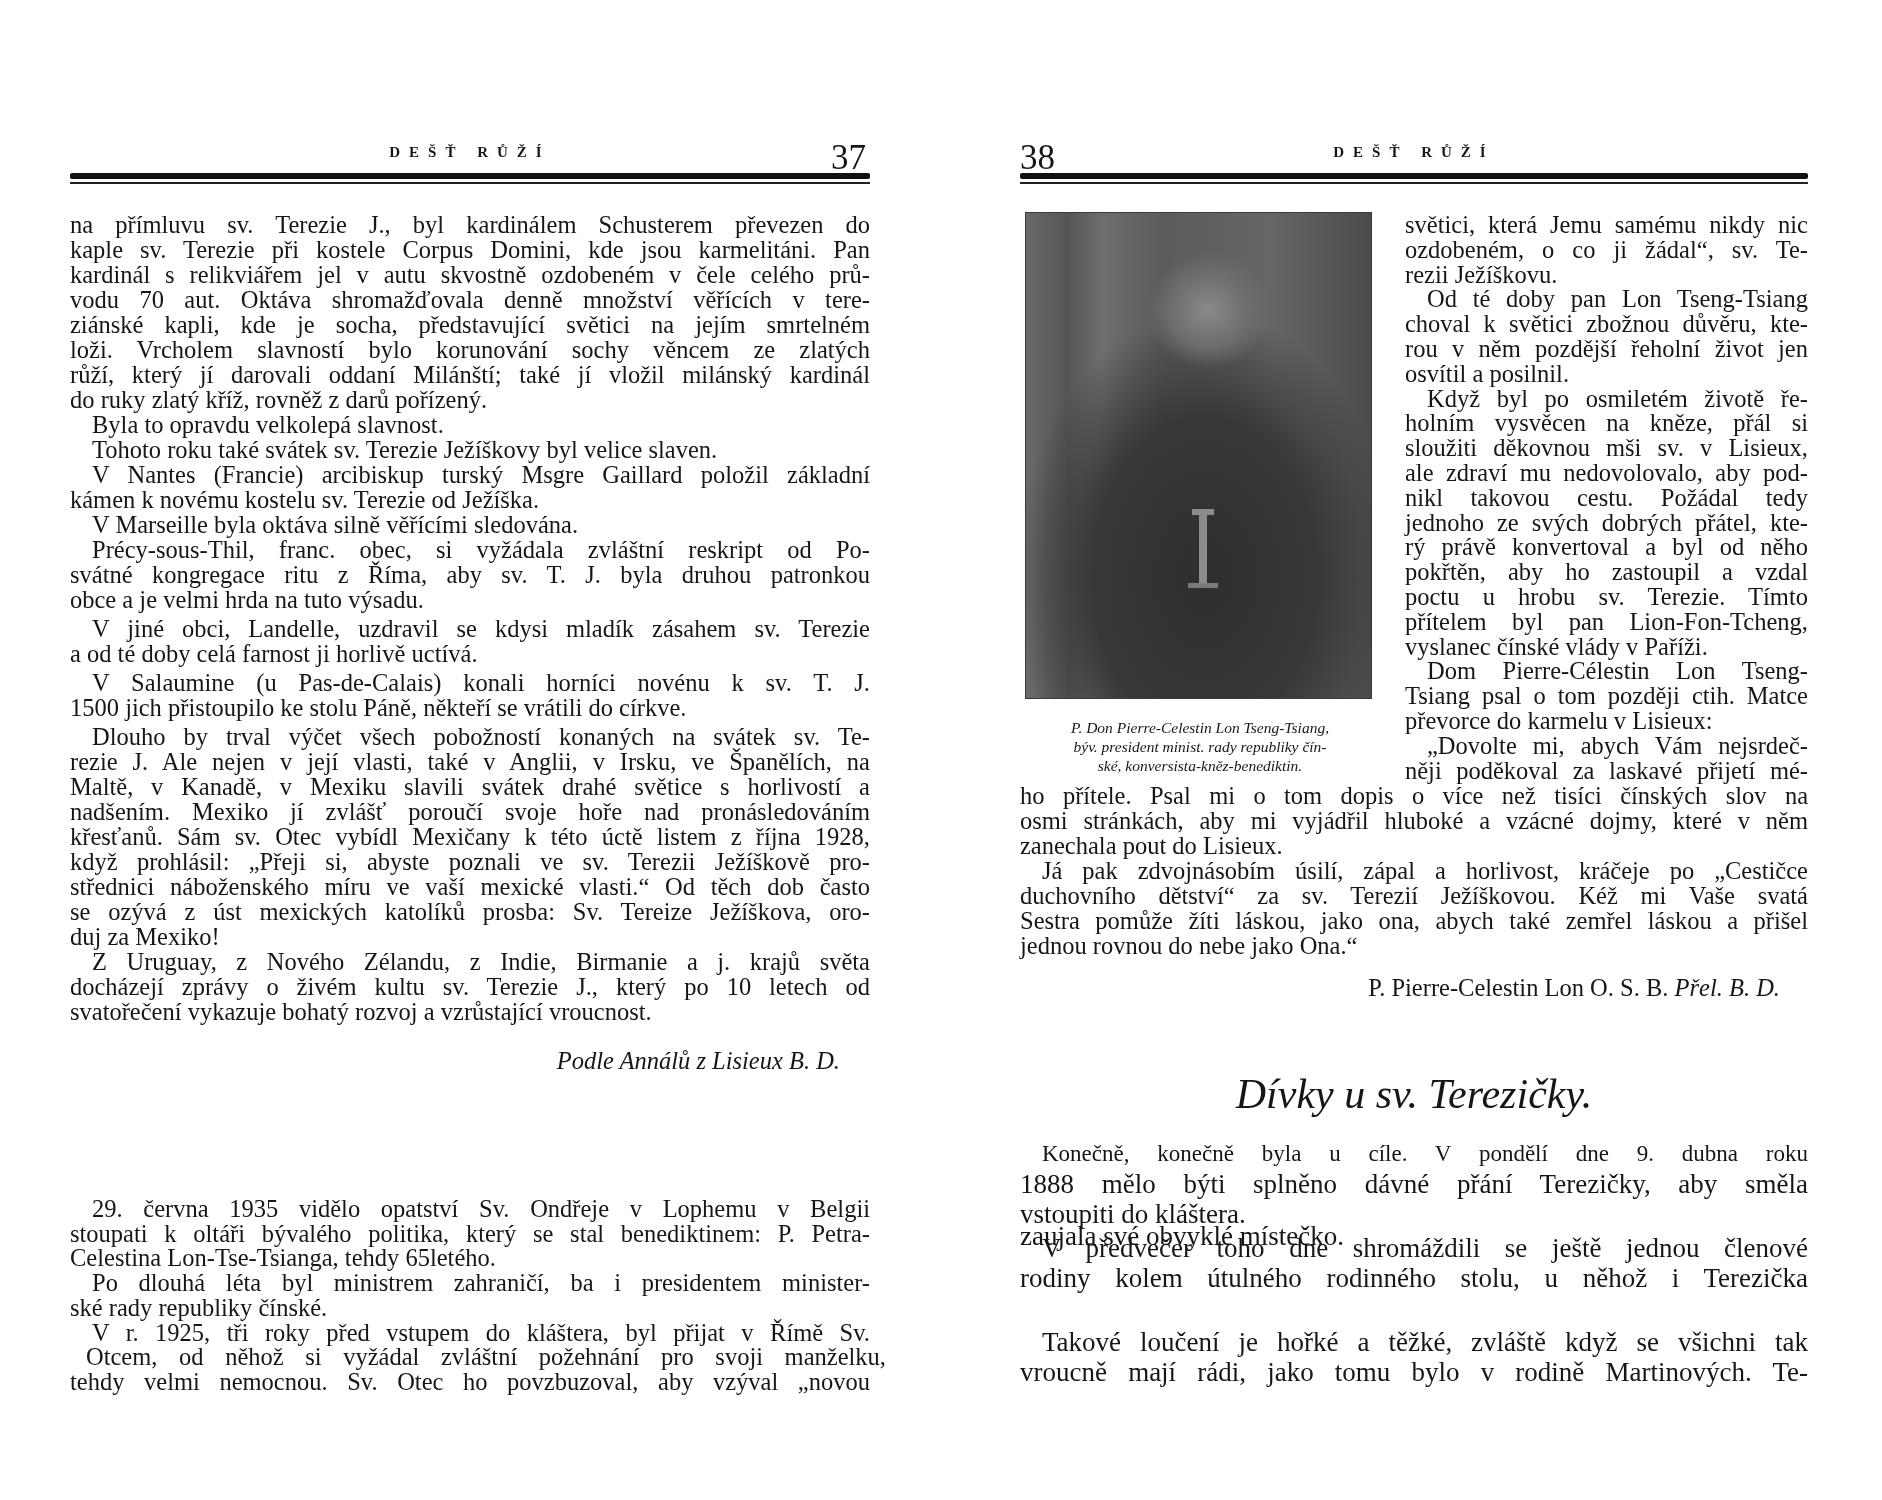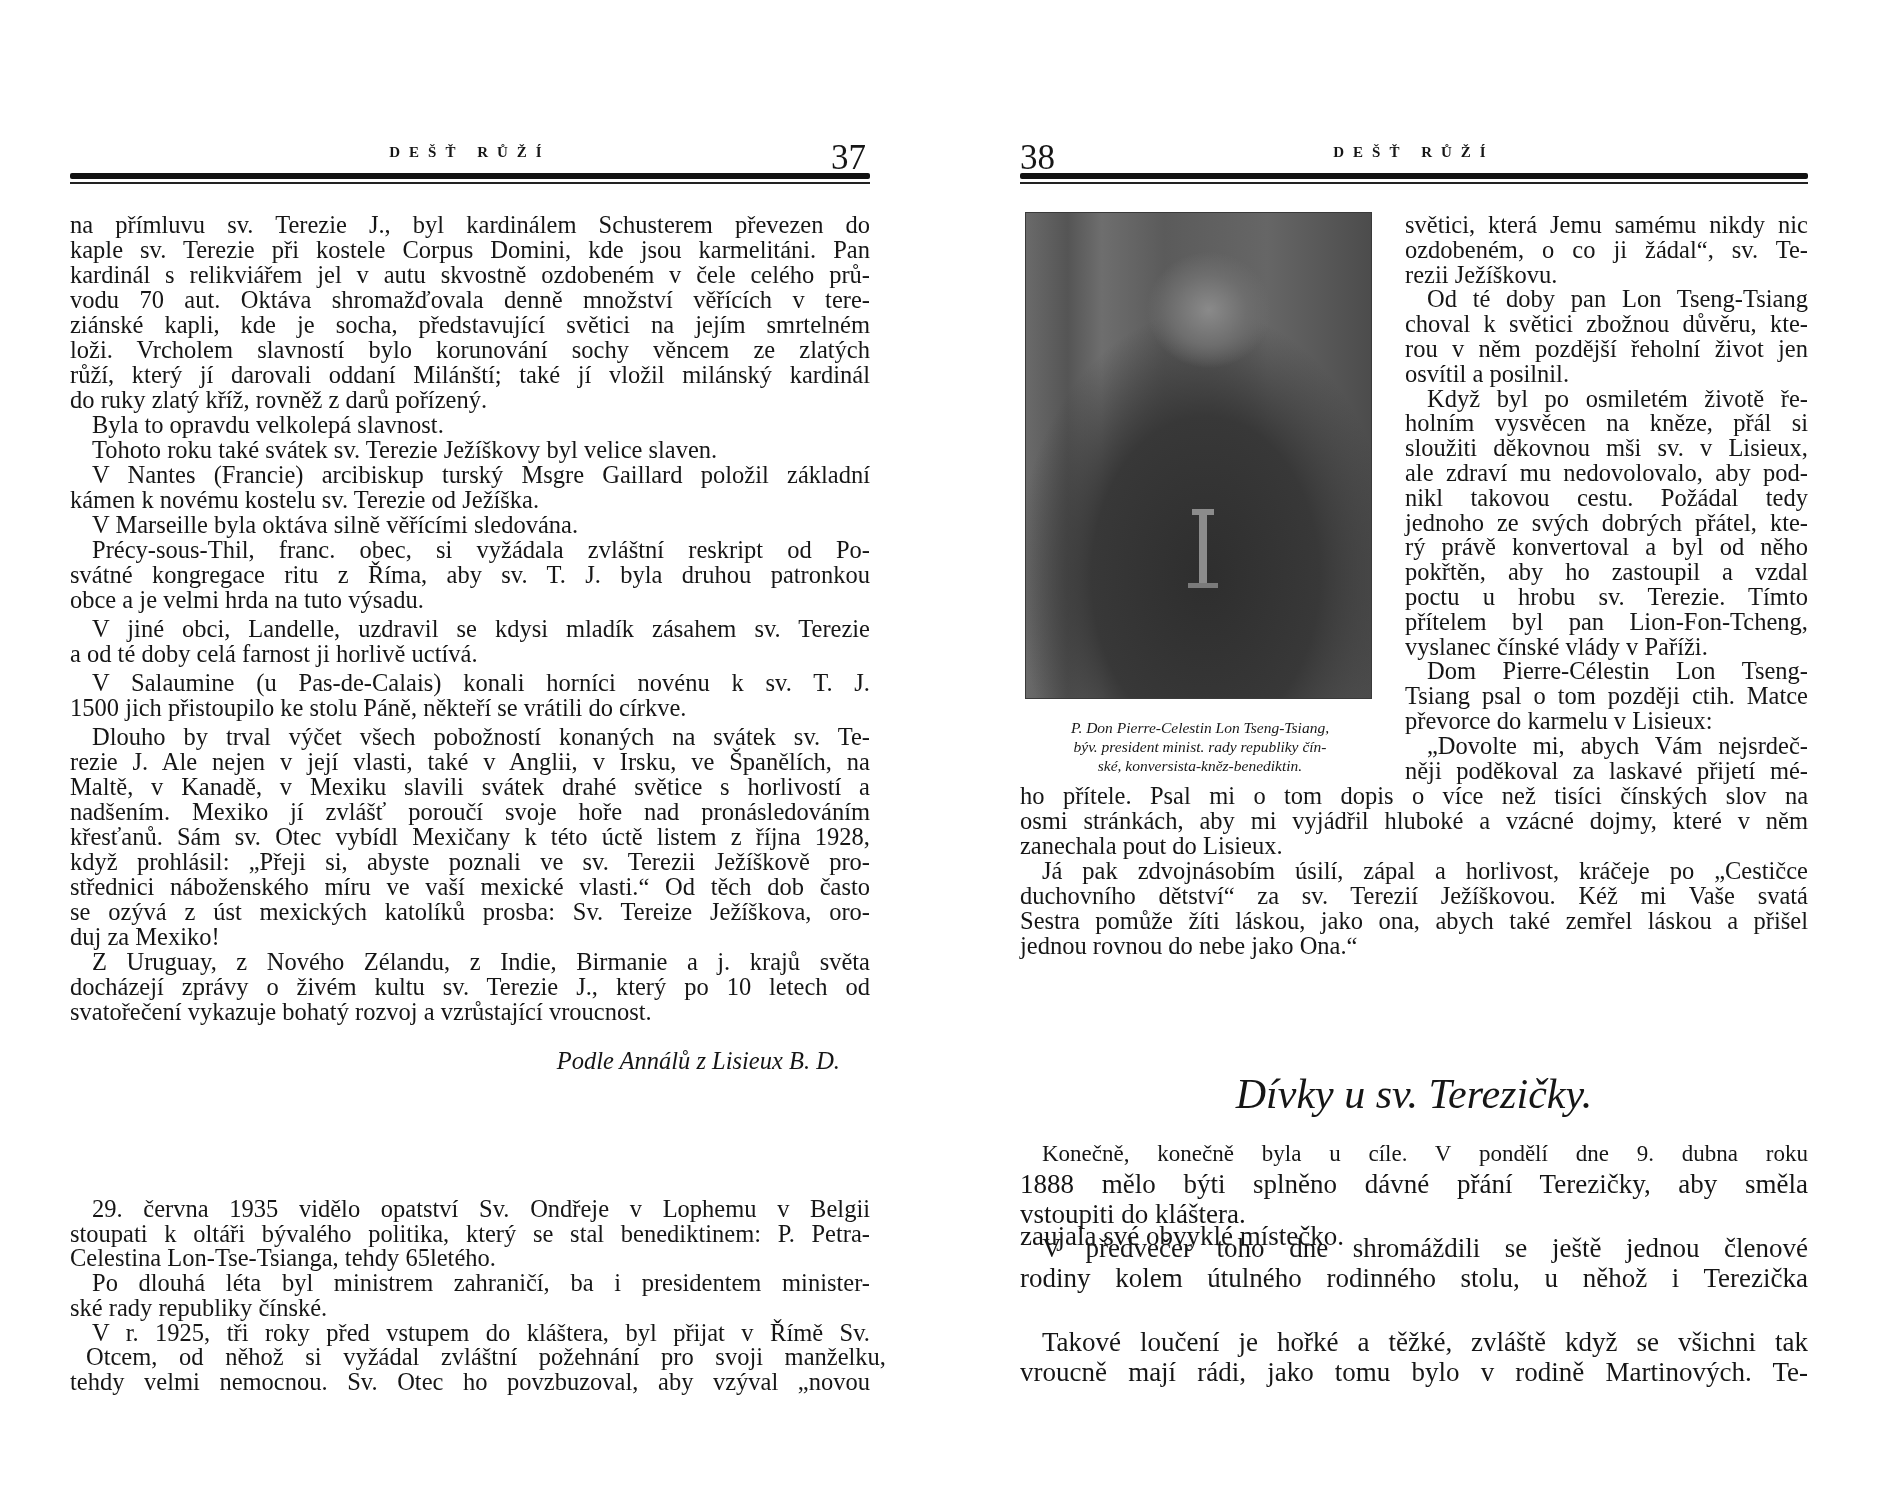--- a/index.html
+++ b/index.html
@@ -161,20 +161,24 @@
   <div id="right-full">
       <div class="line" style="top: 783px; left: 0px; width: 788px;">ho přítele. Psal mi o tom dopis o více než tisíci čínských slov na</div>
       <div class="line" style="top: 808px; left: 0px; width: 788px;">osmi stránkách, aby mi vyjádřil hluboké a vzácné dojmy, které v něm</div>
       <div class="line last" style="top: 833px; left: 0px; width: 788px;">zanechala pout do Lisieux.</div>
       <div class="line indent" style="top: 858px; left: 0px; width: 788px;">Já pak zdvojnásobím úsilí, zápal a horlivost, kráčeje po „Cestičce</div>
       <div class="line" style="top: 883px; left: 0px; width: 788px;">duchovního dětství“ za sv. Terezií Ježíškovou. Kéž mi Vaše svatá</div>
       <div class="line" style="top: 908px; left: 0px; width: 788px;">Sestra pomůže žíti láskou, jako ona, abych také zemřel láskou a přišel</div>
       <div class="line last" style="top: 933px; left: 0px; width: 788px;">jednou rovnou do nebe jako Ona.“</div>
     </div>
 
+  <div class="line right" style="top:975px;left:0;width:760px;">
+    <span>P. Pierre-Celestin Lon O. S. B.</span>
+    <span class="italic">Přel. B. D.</span>
+  </div>
 
   <div class="heading italic" style="top:1070px;">Dívky u sv. Terezičky.</div>
 
   <div id="right-lines-b">
       <div class="line indent" style="top: 1140px; left: 0px; width: 788px; font-size: 23px; line-height: 28px;">Konečně, konečně byla u cíle. V pondělí dne 9. dubna roku</div>
       <div class="line" style="top: 1170px; left: 0px; width: 788px; font-size: 27px; line-height: 28px;">1888 mělo býti splněno dávné přání Terezičky, aby směla</div>
       <div class="line last" style="top: 1200px; left: 0px; width: 788px; font-size: 27px; line-height: 28px;">vstoupiti do kláštera.</div>
       <div class="line indent" style="top: 1234px; left: 0px; width: 788px; font-size: 27px; line-height: 28px;">V předvečer toho dne shromáždili se ještě jednou členové</div>
       <div class="line" style="top: 1264px; left: 0px; width: 788px; font-size: 27px; line-height: 28px;">rodiny kolem útulného rodinného stolu, u něhož i Terezička</div>
       <div class="line last" style="top: 1222px; left: 0px; width: 788px; font-size: 27px; line-height: 28px;">zaujala své obvyklé místečko.</div>

